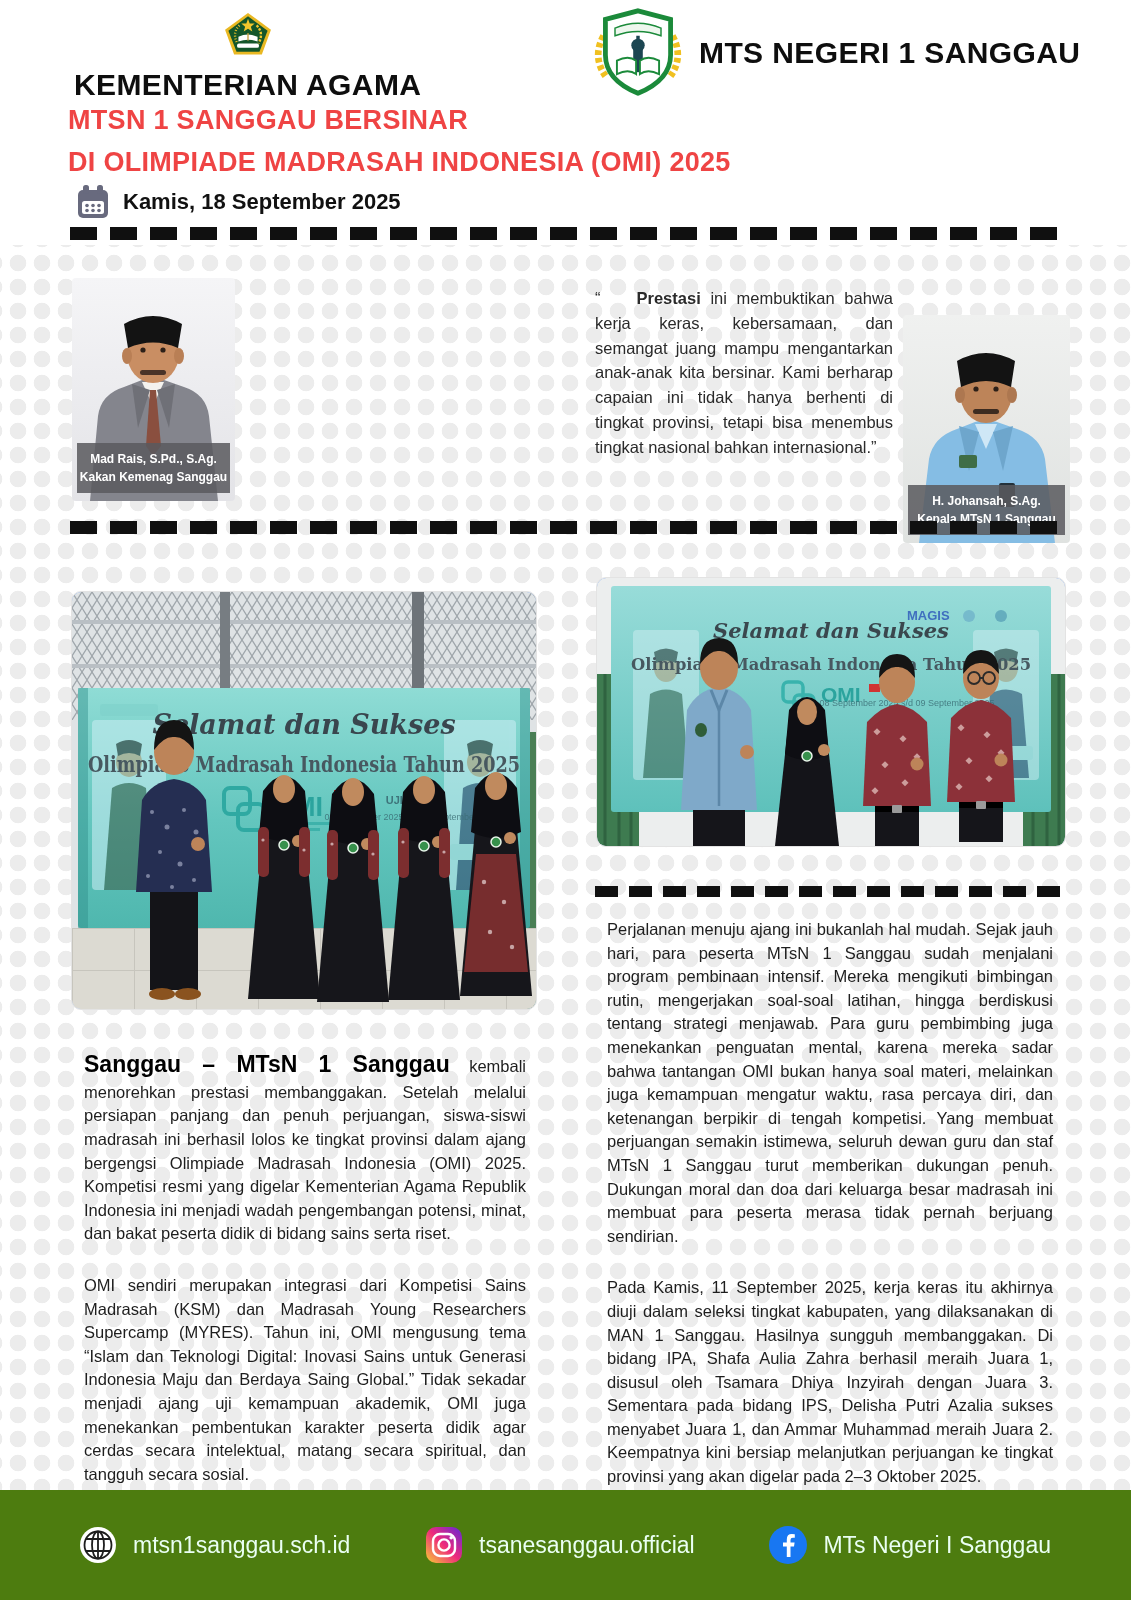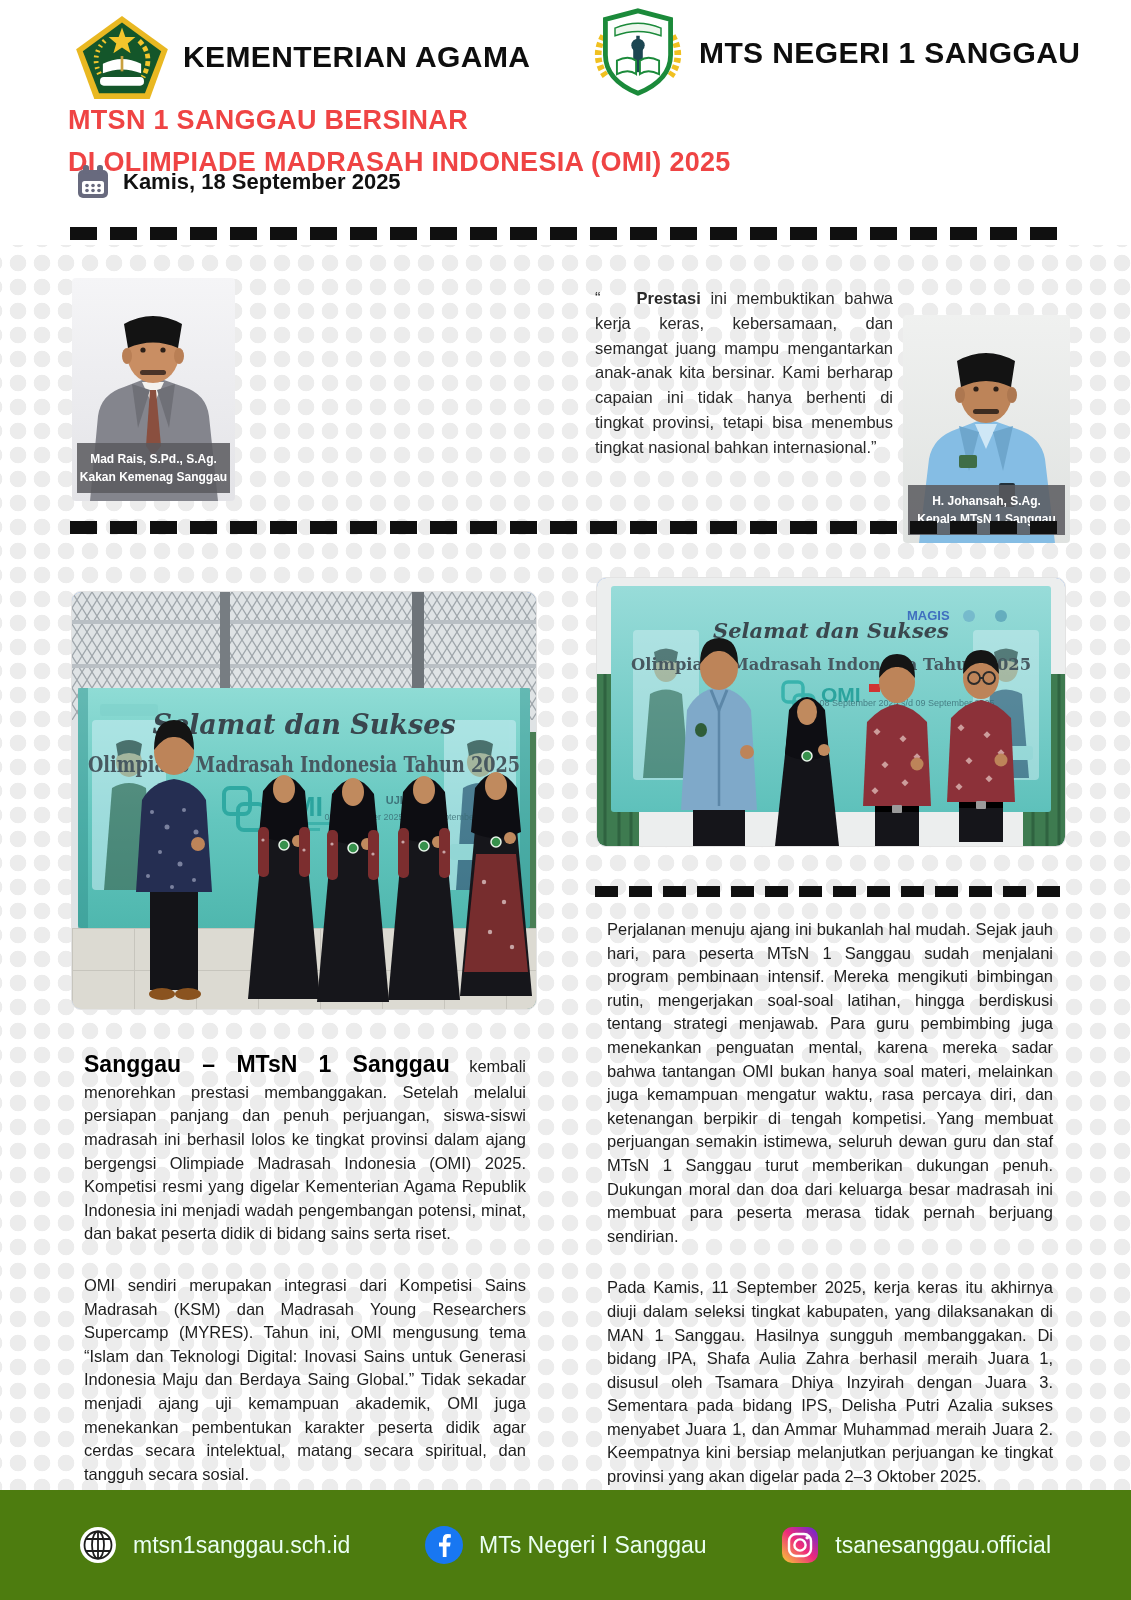--- a/index.html
+++ b/index.html
@@ -3,25 +3,25 @@
 <meta charset="utf-8">
 <style>
   html,body{margin:0;padding:0;background:#ffffff;}
   body{font-family:"Liberation Sans",sans-serif;}
   .page{position:relative;width:1131px;height:1600px;background:#ffffff;overflow:hidden;}
   .dots-bg{position:absolute;left:0;top:245px;width:1131px;height:1245px;
     background-image:radial-gradient(circle,#ececec 8px,rgba(0,0,0,0) 8.6px);
     background-size:24px 24px;background-position:6px 6px;}
   
   .org-group{position:absolute;display:flex;align-items:center;gap:13px;height:90px;}
-  .org-left{left:74px;top:12px;}
+  .org-left{left:74px;top:12px;flex-direction:column;}
   .org-right{left:590px;top:8px;}
   .org-name{font-size:30px;font-weight:800;color:#0e0e0e;letter-spacing:.4px;white-space:nowrap;}
   .page-title{position:absolute;left:68px;top:100px;font-size:27px;font-weight:800;color:#ef4444;line-height:1.55;letter-spacing:.3px;}
-  .date-row{position:absolute;left:76px;top:164px;display:flex;align-items:center;gap:13px;}
+  .date-row{position:absolute;left:76px;top:184px;display:flex;align-items:center;gap:13px;}
   .date-text{font-size:22px;font-weight:700;color:#111;}
   .dash{position:absolute;height:13px;background:repeating-linear-gradient(90deg,#101010 0 27px,rgba(0,0,0,0) 27px 40px);}
   .dash-sm{position:absolute;height:11px;background:repeating-linear-gradient(90deg,#101010 0 23px,rgba(0,0,0,0) 23px 34px);}
   
   .official{position:absolute;border-radius:4px;overflow:hidden;}
   .official svg{display:block;}
   .caption{position:absolute;left:5px;right:5px;bottom:8px;background:rgba(90,90,94,.86);
     color:#fff;text-align:center;padding:7px 2px;font-weight:700;font-size:12px;line-height:1.5;}
   .quote{position:absolute;left:595px;top:286px;width:298px;font-size:16.5px;line-height:1.5;
     color:#2a2a2a;text-align:justify;}
@@ -379,35 +379,35 @@
         <g stroke="#1d1d1d" stroke-width="1.8" fill="none">
           <circle cx="20" cy="20" r="13.5"></circle>
           <ellipse cx="20" cy="20" rx="6" ry="13.5"></ellipse>
           <path d="M8,14 H32 M8,26 H32 M20,6.5 V33.5"></path>
         </g>
       </svg>
       <span>mtsn1sanggau.sch.id</span>
     </div>
     <div class="footer-item">
       <svg width="40" height="40" viewBox="0 0 40 40">
-        <circle cx="20" cy="20" r="19" fill="#1877f2"></circle>
-        <path d="M22.5,32 V21.5 H26 L26.6,17.5 H22.5 V15 Q22.5,12.8 24.8,12.8 H26.8 V9.2 Q25.5,9 23.8,9 Q18.8,9 18.8,14.4 V17.5 H15 V21.5 H18.8 V32 Z" fill="#ffffff"></path>
-      </svg>
-      <span>MTs Negeri I Sanggau</span>
-    </div>
-    <div class="footer-item">
-      <svg width="40" height="40" viewBox="0 0 40 40">
         <defs>
             <linearGradient id="igg" x1="0" y1="1" x2="1" y2="0">
           <stop offset="0" stop-color="#f9ce34"></stop>
               <stop offset="0.5" stop-color="#ee2a7b"></stop>
               <stop offset="1" stop-color="#6228d7"></stop>
         </linearGradient>
           </defs>
         <rect x="2" y="2" width="36" height="36" rx="10" fill="url(#igg)"></rect>
         <rect x="9" y="9" width="22" height="22" rx="7" fill="none" stroke="#ffffff" stroke-width="2.4"></rect>
         <circle cx="20" cy="20" r="5.6" fill="none" stroke="#ffffff" stroke-width="2.4"></circle>
         <circle cx="27.2" cy="12.8" r="1.8" fill="#ffffff"></circle>
       </svg>
       <span>tsanesanggau.official</span>
     </div>
+    <div class="footer-item">
+      <svg width="40" height="40" viewBox="0 0 40 40">
+        <circle cx="20" cy="20" r="19" fill="#1877f2"></circle>
+        <path d="M22.5,32 V21.5 H26 L26.6,17.5 H22.5 V15 Q22.5,12.8 24.8,12.8 H26.8 V9.2 Q25.5,9 23.8,9 Q18.8,9 18.8,14.4 V17.5 H15 V21.5 H18.8 V32 Z" fill="#ffffff"></path>
+      </svg>
+      <span>MTs Negeri I Sanggau</span>
+    </div>
   </div>
 </div>
 
 </body></html>

